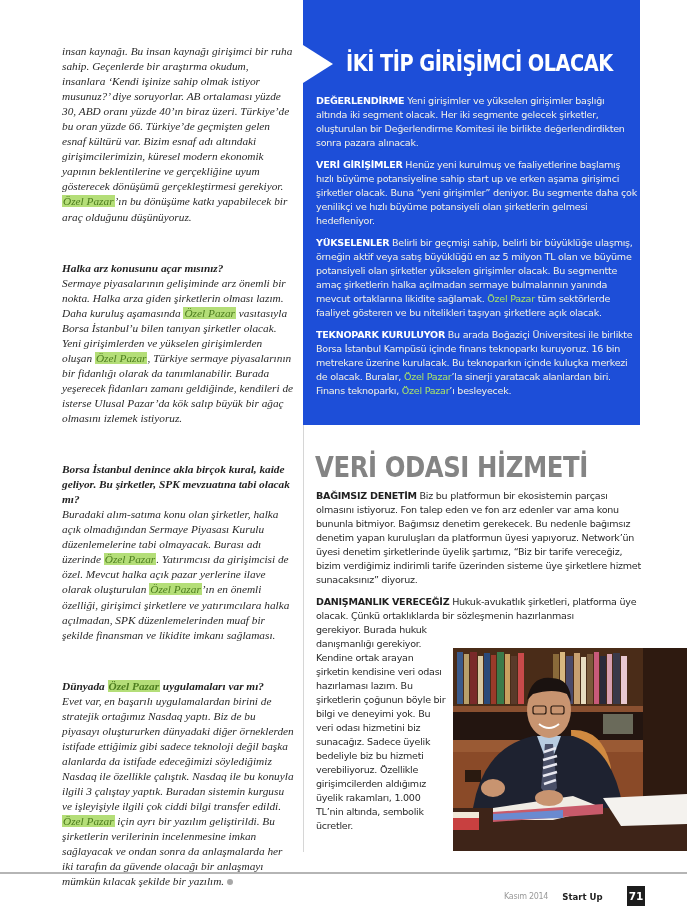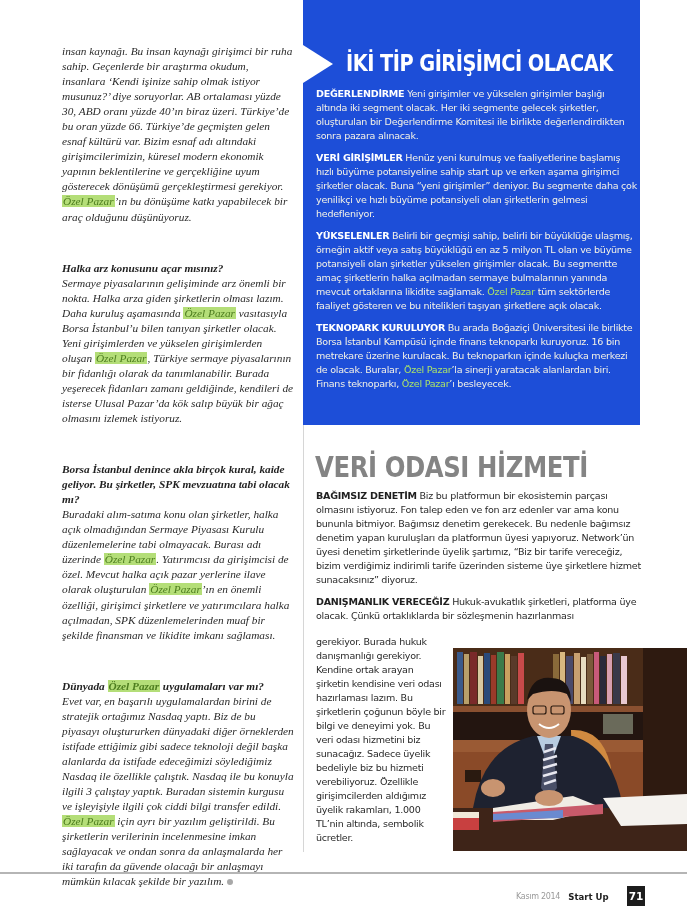--- a/index.html
+++ b/index.html
@@ -28,50 +28,50 @@
     border-top: 19px solid transparent; border-bottom: 19px solid transparent;
     border-left: 30px solid #ffffff;
   }
   .box-title {
     position: absolute; left: 43px; top: 50px;
     font-family: "DejaVu Sans", sans-serif; font-weight: bold;
     font-size: 22.5px; letter-spacing: -0.6px; color: #ffffff;
     transform: scaleX(0.86); transform-origin: left center; white-space: nowrap;
   }
   .box-body {
-    position: absolute; left: 13px; top: 87px; width: 322px;
+    position: absolute; left: 13px; top: 94px; width: 322px;
     font-size: 9.55px; line-height: 14px; letter-spacing: -0.25px;
   }
   .box-body p { margin: 0 0 8px 0; }
   .kw { font-weight: bold; color: #ffffff; }
   .box .hlg { color: #a9e26a; }
 
   .section2-title {
     position: absolute; left: 315px; top: 450px;
     font-family: "DejaVu Sans", sans-serif; font-weight: bold;
     font-size: 29px; letter-spacing: -0.5px; color: #848484;
     transform: scaleX(0.84); transform-origin: left center; white-space: nowrap;
   }
   .right-body {
     position: absolute; left: 316px; top: 489px; width: 326px;
     font-family: "DejaVu Sans", "Liberation Sans", sans-serif;
     font-size: 9.55px; line-height: 14px; letter-spacing: -0.25px; color: #2a2a2a;
   }
   .right-body p { margin: 0 0 8px 0; }
   .right-body .kw2 { font-weight: bold; color: #1f1f1f; }
-  .narrow { width: 130px; display: block; margin-top: 12px; }
+  .narrow { width: 130px; display: block; }
 
   .photo {
     position: absolute; left: 453px; top: 648px; width: 234px; height: 203px;
     overflow: hidden; background: #5a3a24;
   }
 
   .footer-rule { position: absolute; left: 0; top: 872px; width: 687px; height: 2px; background: #b5b5b5; }
   .footer {
-    position: absolute; right: 42px; top: 886px; display: flex; align-items: center; gap: 6px;
+    position: absolute; right: 42px; top: 886px; display: flex; align-items: center; gap: 12px;
     font-family: "DejaVu Sans", sans-serif;
   }
   .footer .date { font-size: 8px; color: #9a9a9a; letter-spacing: -0.3px; }
   .footer .mag { font-size: 9.5px; font-weight: bold; color: #222; transform: scaleX(0.9); }
   .footer .pno {
     margin-left: 10px; background: #1c1c1c; color: #fff; font-weight: bold; font-size: 10.5px;
     width: 18px; height: 20px; display: flex; align-items: center; justify-content: center;
   }
 </style>
 </head>

